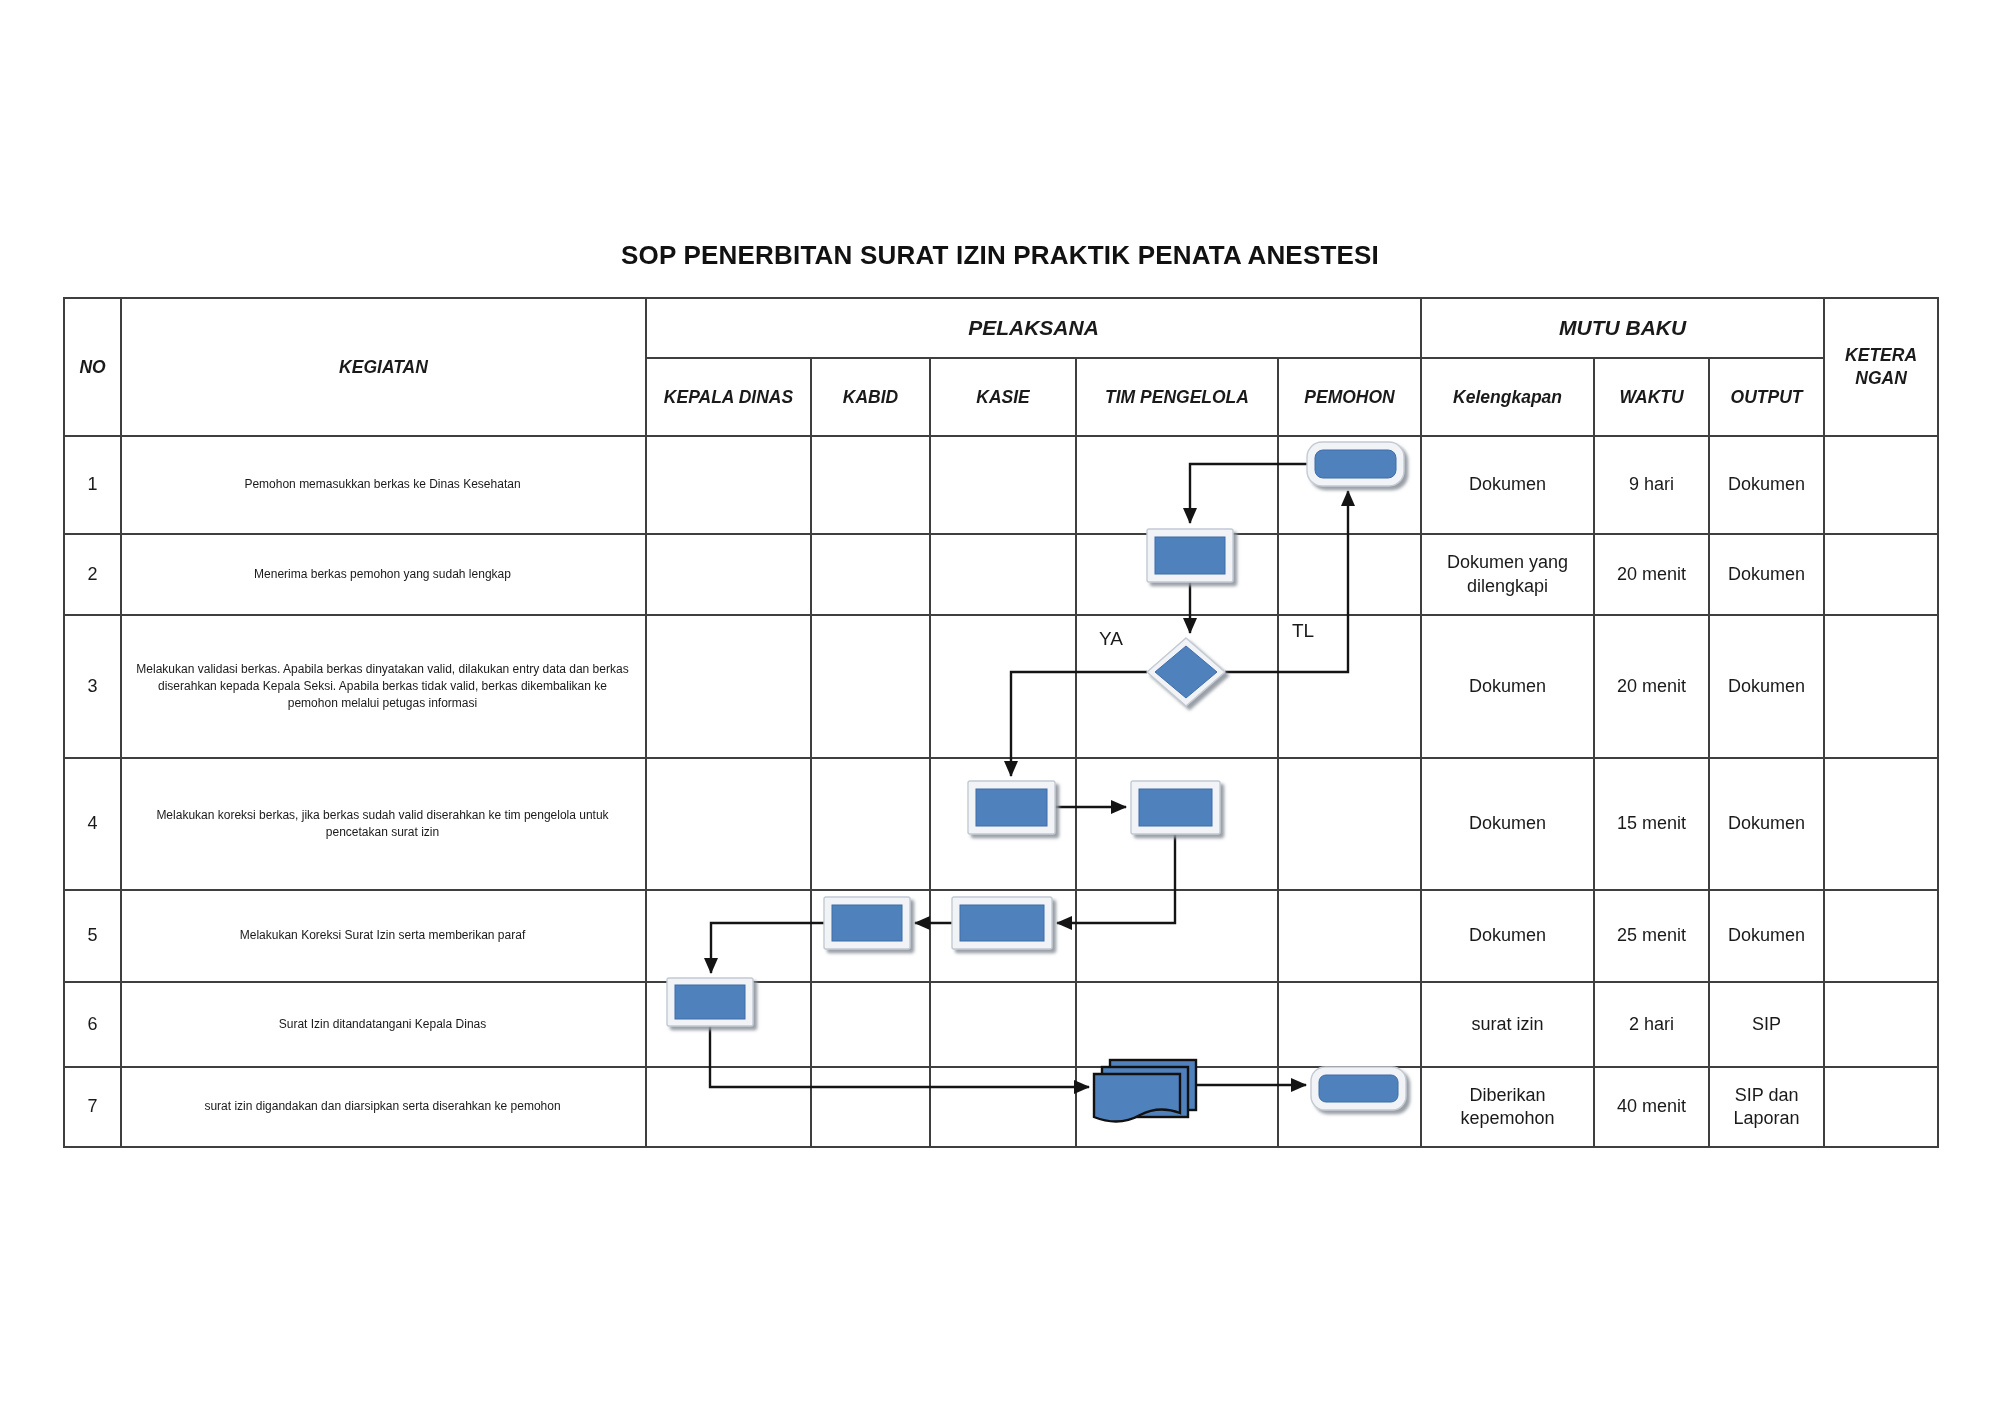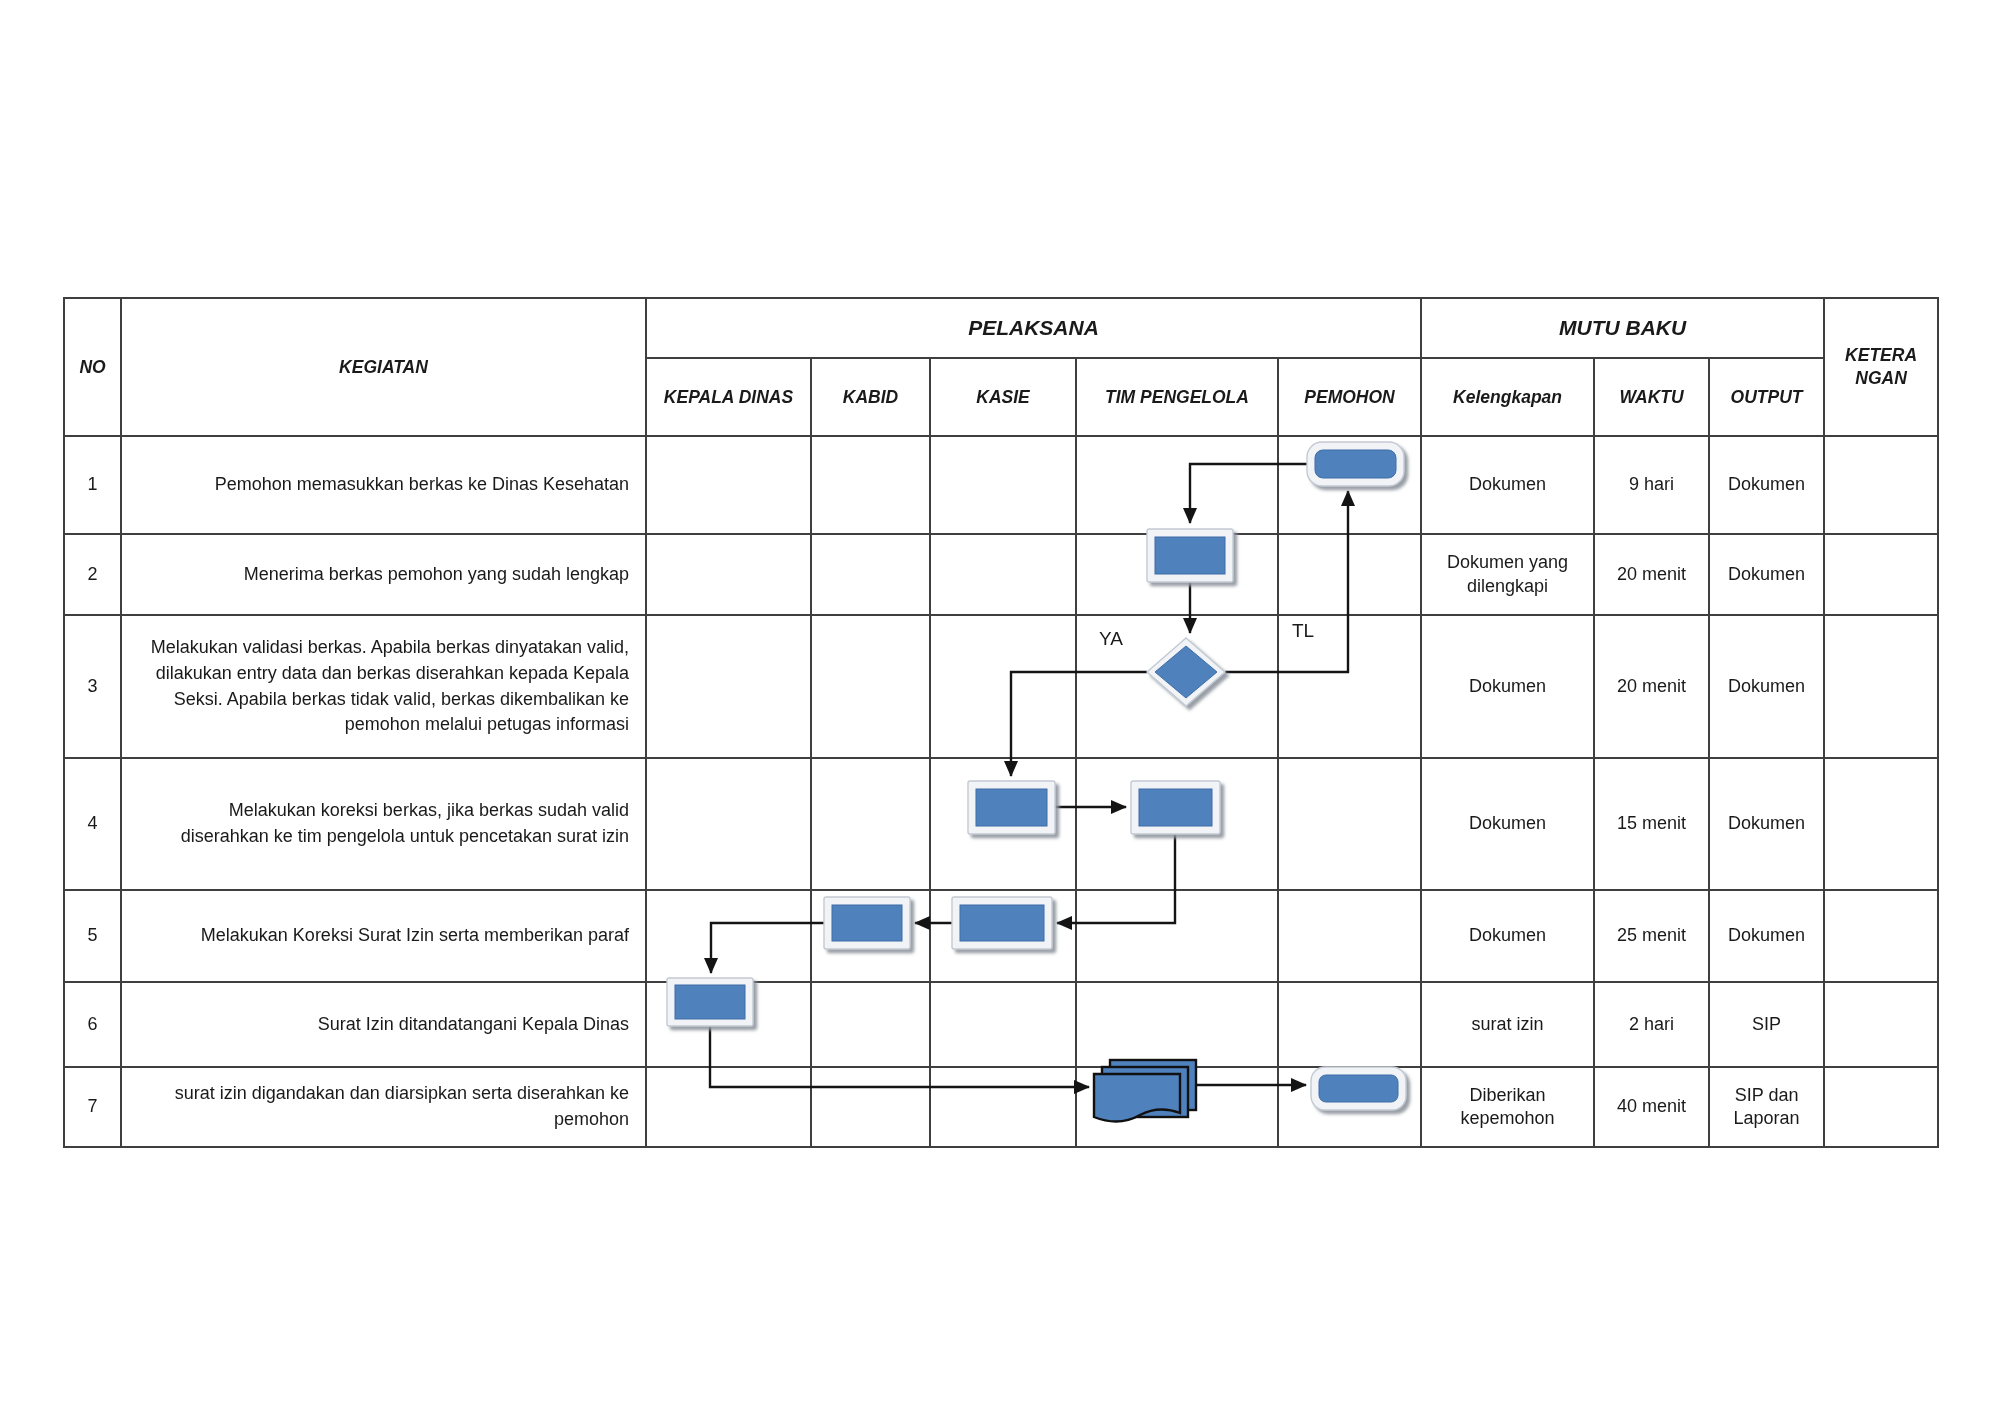--- a/index.html
+++ b/index.html
@@ -6,34 +6,35 @@
   .page{position:relative;width:2000px;height:1414px;background:#ffffff;overflow:hidden;
         font-family:"Liberation Sans","DejaVu Sans",sans-serif;color:#1a1a1a;}
   .title{position:absolute;top:240px;left:0;width:2000px;text-align:center;
          font-size:26px;font-weight:bold;letter-spacing:.2px;color:#111;}
   .table-wrap{position:absolute;left:63px;top:297px;width:1874px;height:833px;}
   table.sop{width:1874px;table-layout:fixed;border-collapse:collapse;}
   table.sop td{border:2px solid #3f3f3f;vertical-align:middle;overflow:hidden;}
   td.hc{text-align:center;font-weight:bold;font-size:17.5px;padding:2px 4px;font-style:italic;}
   td.big{font-size:21px;}
   td.c{text-align:center;font-size:18px;padding:2px 6px;line-height:1.3;}
-  td.kegiatan{text-align:right;font-size:18px;line-height:1.42;padding:6px 16px 6px 14px;}
+  td.kegiatan{text-align:center;font-size:12px;line-height:1.42;padding:6px 16px 6px 14px;}
   td.flow{padding:0;}
   .ket-span{display:inline-block;width:78px;word-break:break-all;line-height:1.3;}
   svg.overlay{position:absolute;left:0;top:0;pointer-events:none;}
   .flowline{stroke:#141414;stroke-width:2.4;fill:none;}
   .frame{fill:#f1f3f6;stroke:#c3cad3;stroke-width:1.4;}
   .inner{fill:#4f81bd;stroke:#3f6da8;stroke-width:1;}
   .doc{fill:#4f81bd;stroke:#111;stroke-width:2.4;}
   .dlabel{font-family:"Liberation Sans","DejaVu Sans",sans-serif;font-size:19px;fill:#1a1a1a;}
 </style>
 </head>
 <body>
 
 <div class="page">
+  <div class="title">SOP PENERBITAN SURAT IZIN PRAKTIK PENATA ANESTESI</div>
 
   <div class="table-wrap">
     <table class="sop">
       <colgroup>
         <col style="width:57px">
           <col style="width:525px">
           <col style="width:165px">
           <col style="width:119px">
         <col style="width:146px">
           <col style="width:202px">

